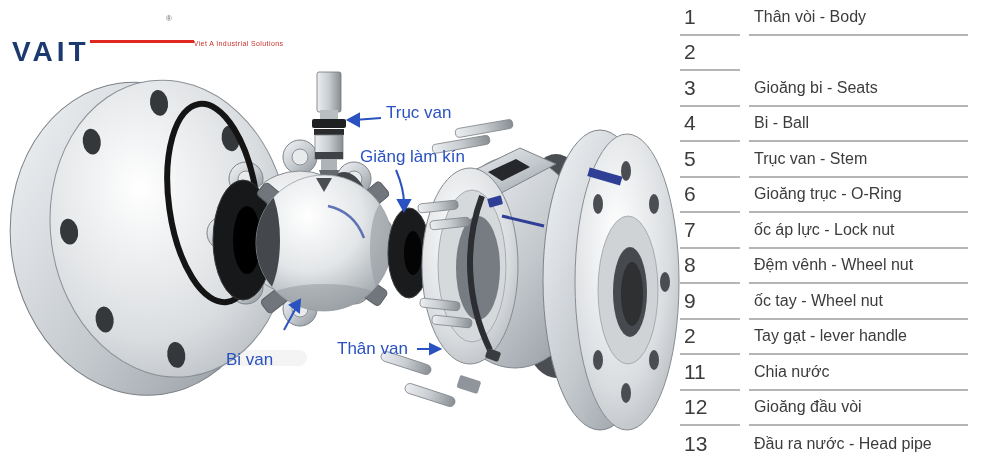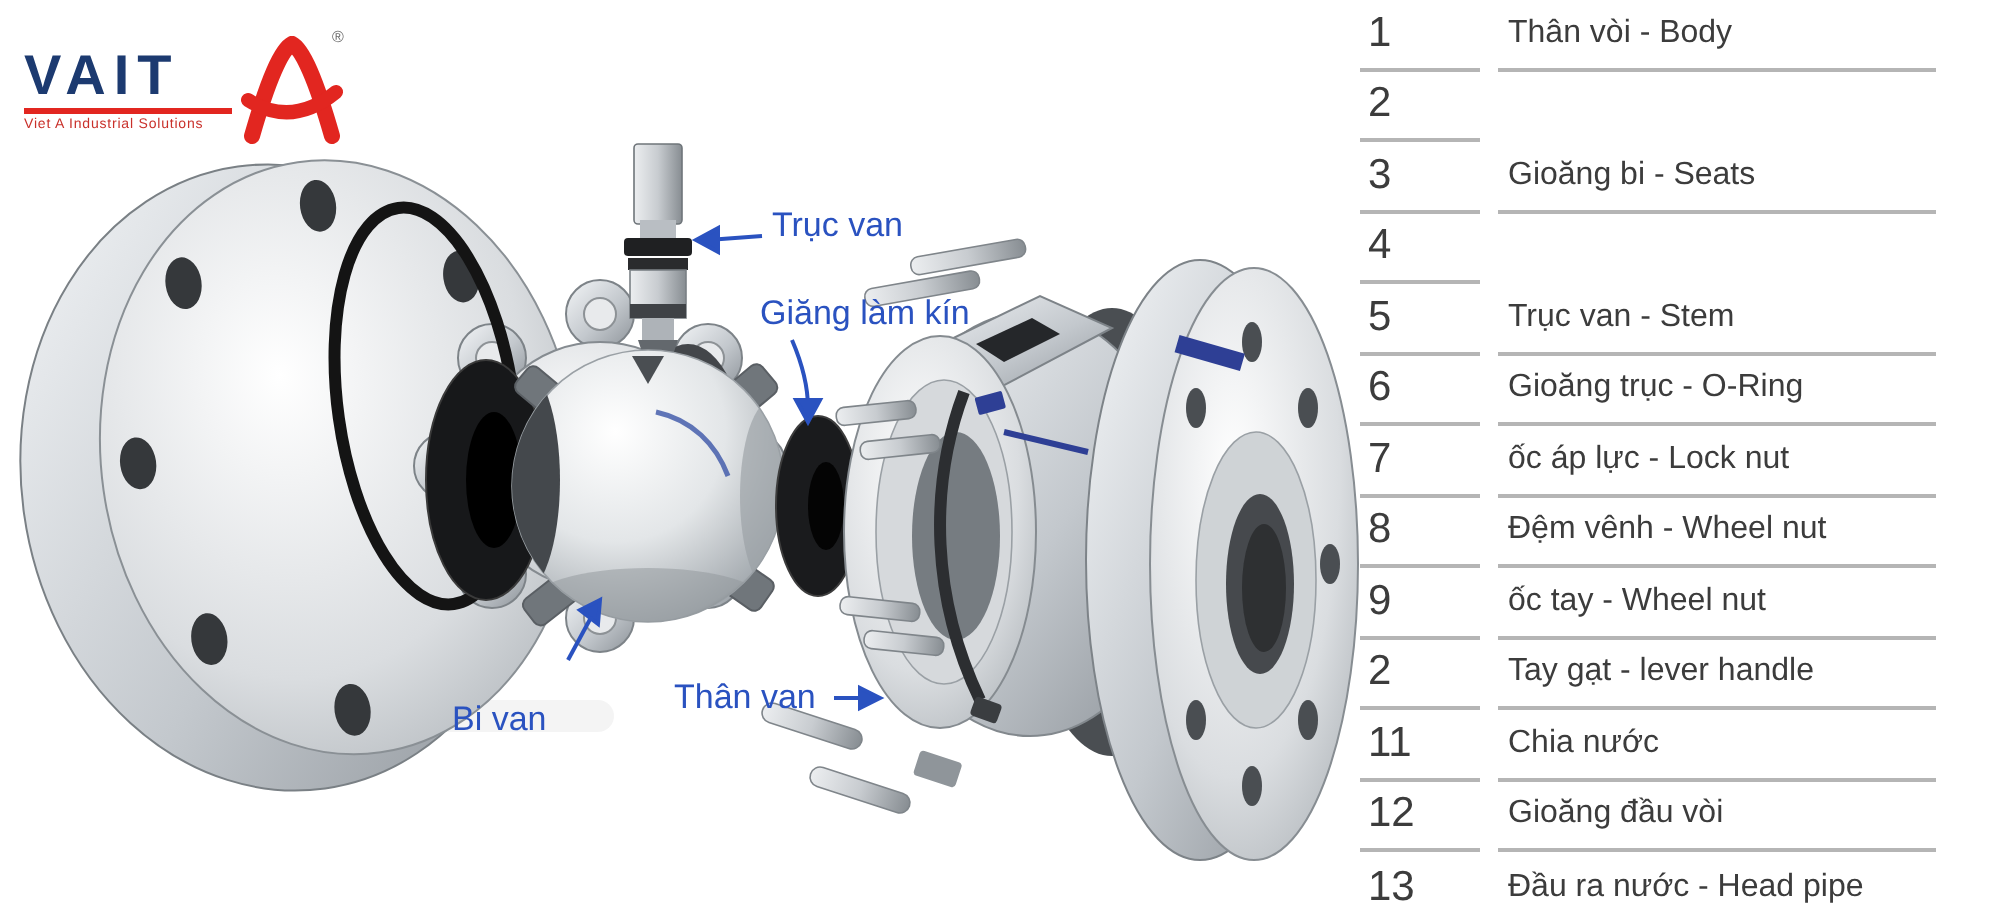--- a/index.html
+++ b/index.html
@@ -2,21 +2,21 @@
 <html><head>
 <meta charset="utf-8">
 <style>
   html,body{margin:0;padding:0;background:#ffffff;}
   body{font-family:"Liberation Sans", sans-serif;}
   #stage{position:relative;width:1000px;height:462px;background:#ffffff;overflow:hidden;}
 
   
   .logo{position:absolute;left:12px;top:12px;width:170px;}
   .logo-row{display:flex;align-items:flex-end;}
-  .logo-text-block{display:flex;flex-direction:column;}
+  .logo-text-block{display:flex;flex-direction:row;}
   .logo-brand{color:#1c3a70;font-weight:bold;font-size:28px;letter-spacing:4px;line-height:1;}
   .logo-underline{height:3px;background:#e22620;width:104px;margin-top:2px;}
   .logo-tagline{color:#c9302a;font-size:7px;margin-top:2px;letter-spacing:.4px;white-space:nowrap;}
   .logo-mark{margin-left:4px;position:relative;top:6px;}
   .logo-reg{position:absolute;color:#6b6b6b;font-size:8px;left:154px;top:2px;}
 
   
   .dlabel{position:absolute;color:#2a52c0;font-size:17px;white-space:nowrap;}
 
   
@@ -189,21 +189,21 @@
       <path d="M396,170 C402,184 404,196 404,204" fill="none"></path>
       <polygon points="404,211 398,200 410,200"></polygon>
       <line x1="284" y1="330" x2="297" y2="306"></line>
       <polygon points="300,300 290,305 299,312"></polygon>
       <line x1="417" y1="349" x2="433" y2="349"></line>
       <polygon points="440,349 430,344 430,354"></polygon>
     </g>
   </svg>
 
   <div class="dlabel" style="left:386px;top:103px;">Trục van</div>
-  <div class="dlabel" style="left:380px;top:147px;text-align:right;">Giăng làm kín</div>
+  <div class="dlabel" style="left:360px;top:147px;text-align:right;">Giăng làm kín</div>
   <div class="dlabel" style="left:226px;top:326px;margin-top:24px;">Bi van</div>
   <div class="dlabel" style="left:337px;top:339px;">Thân van</div>
 
   <div class="logo">
     <div class="logo-row">
       <div class="logo-text-block">
         <span class="logo-brand">VAIT</span>
         <div class="logo-underline"></div>
         <span class="logo-tagline">Viet A Industrial Solutions</span>
       </div>
@@ -222,20 +222,21 @@
       </div>
     <div class="prow">
         <div class="pnum">2</div>
       </div>
     <div class="prow">
         <div class="pnum">3</div>
         <div class="plabel">Gioăng bi - Seats</div>
       </div>
     <div class="prow">
         <div class="pnum">4</div>
+        <div class="plabel">Bi - Ball</div>
       </div>
     <div class="prow">
         <div class="pnum">5</div>
         <div class="plabel">Trục van - Stem</div>
       </div>
     <div class="prow">
         <div class="pnum">6</div>
         <div class="plabel">Gioăng trục - O-Ring</div>
       </div>
     <div class="prow">

